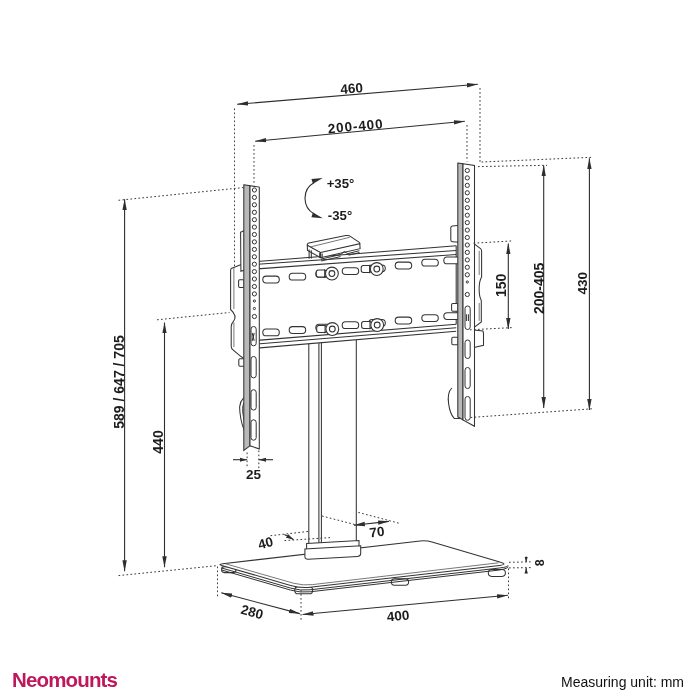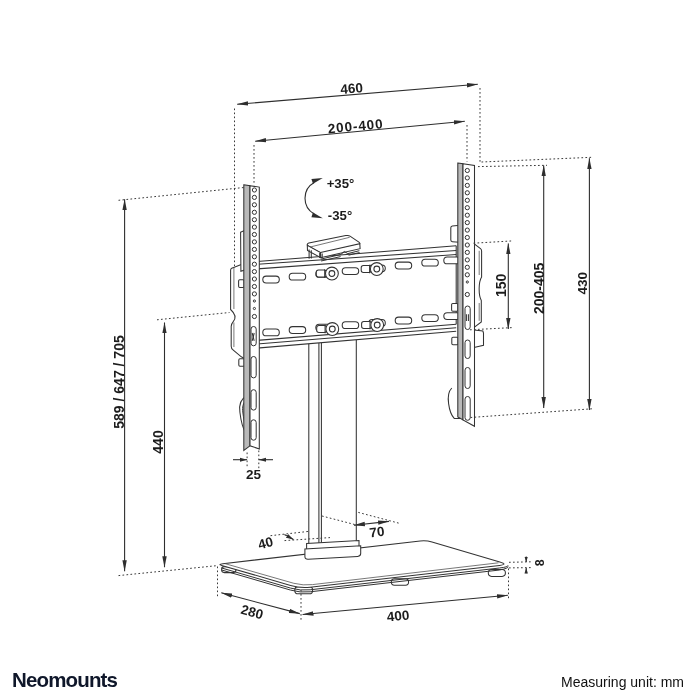--- a/index.html
+++ b/index.html
@@ -7,21 +7,21 @@
   .ln { stroke:#333333; stroke-width:1.05; fill:none; }
   .shape { stroke:#333333; stroke-width:1.05; fill:#ffffff; }
   .fillonly { fill:#ffffff; stroke:none; }
   .gray { stroke:#333333; stroke-width:1.05; fill:#b9b9b9; }
   .hole { stroke:#333333; stroke-width:1.0; fill:#ffffff; }
   .op { stroke:#333333; stroke-width:1.0; fill:none; }
   .opl { stroke:#555555; stroke-width:0.8; fill:none; }
   .dim { stroke:#2e2e2e; stroke-width:1.1; fill:none; }
   .dot { stroke:#3a3a3a; stroke-width:1.0; fill:none; stroke-dasharray:1.7 2.3; }
   .lbl { fill:#1c1c1c; font-family:"Liberation Sans", sans-serif; font-weight:bold; }
-  .brand { color:#0f172a; font-family:"Liberation Sans", sans-serif; font-weight:bold;
+  .brand { color:#be185d; font-family:"Liberation Sans", sans-serif; font-weight:bold;
            font-size:20.5px; letter-spacing:-0.85px; position:absolute; left:12px; top:668px; }
   .unit { color:#111111; font-family:"Liberation Sans", sans-serif; font-size:14px;
           position:absolute; right:16px; top:674px; }
 </style>
 </head>
 <body>
 
 <svg width="700" height="700" viewBox="0 0 700 700">
 <defs>
 <marker id="ae" viewBox="0 0 12 6" refX="10.9" refY="3" markerWidth="12" markerHeight="6" orient="auto" markerUnits="userSpaceOnUse">

